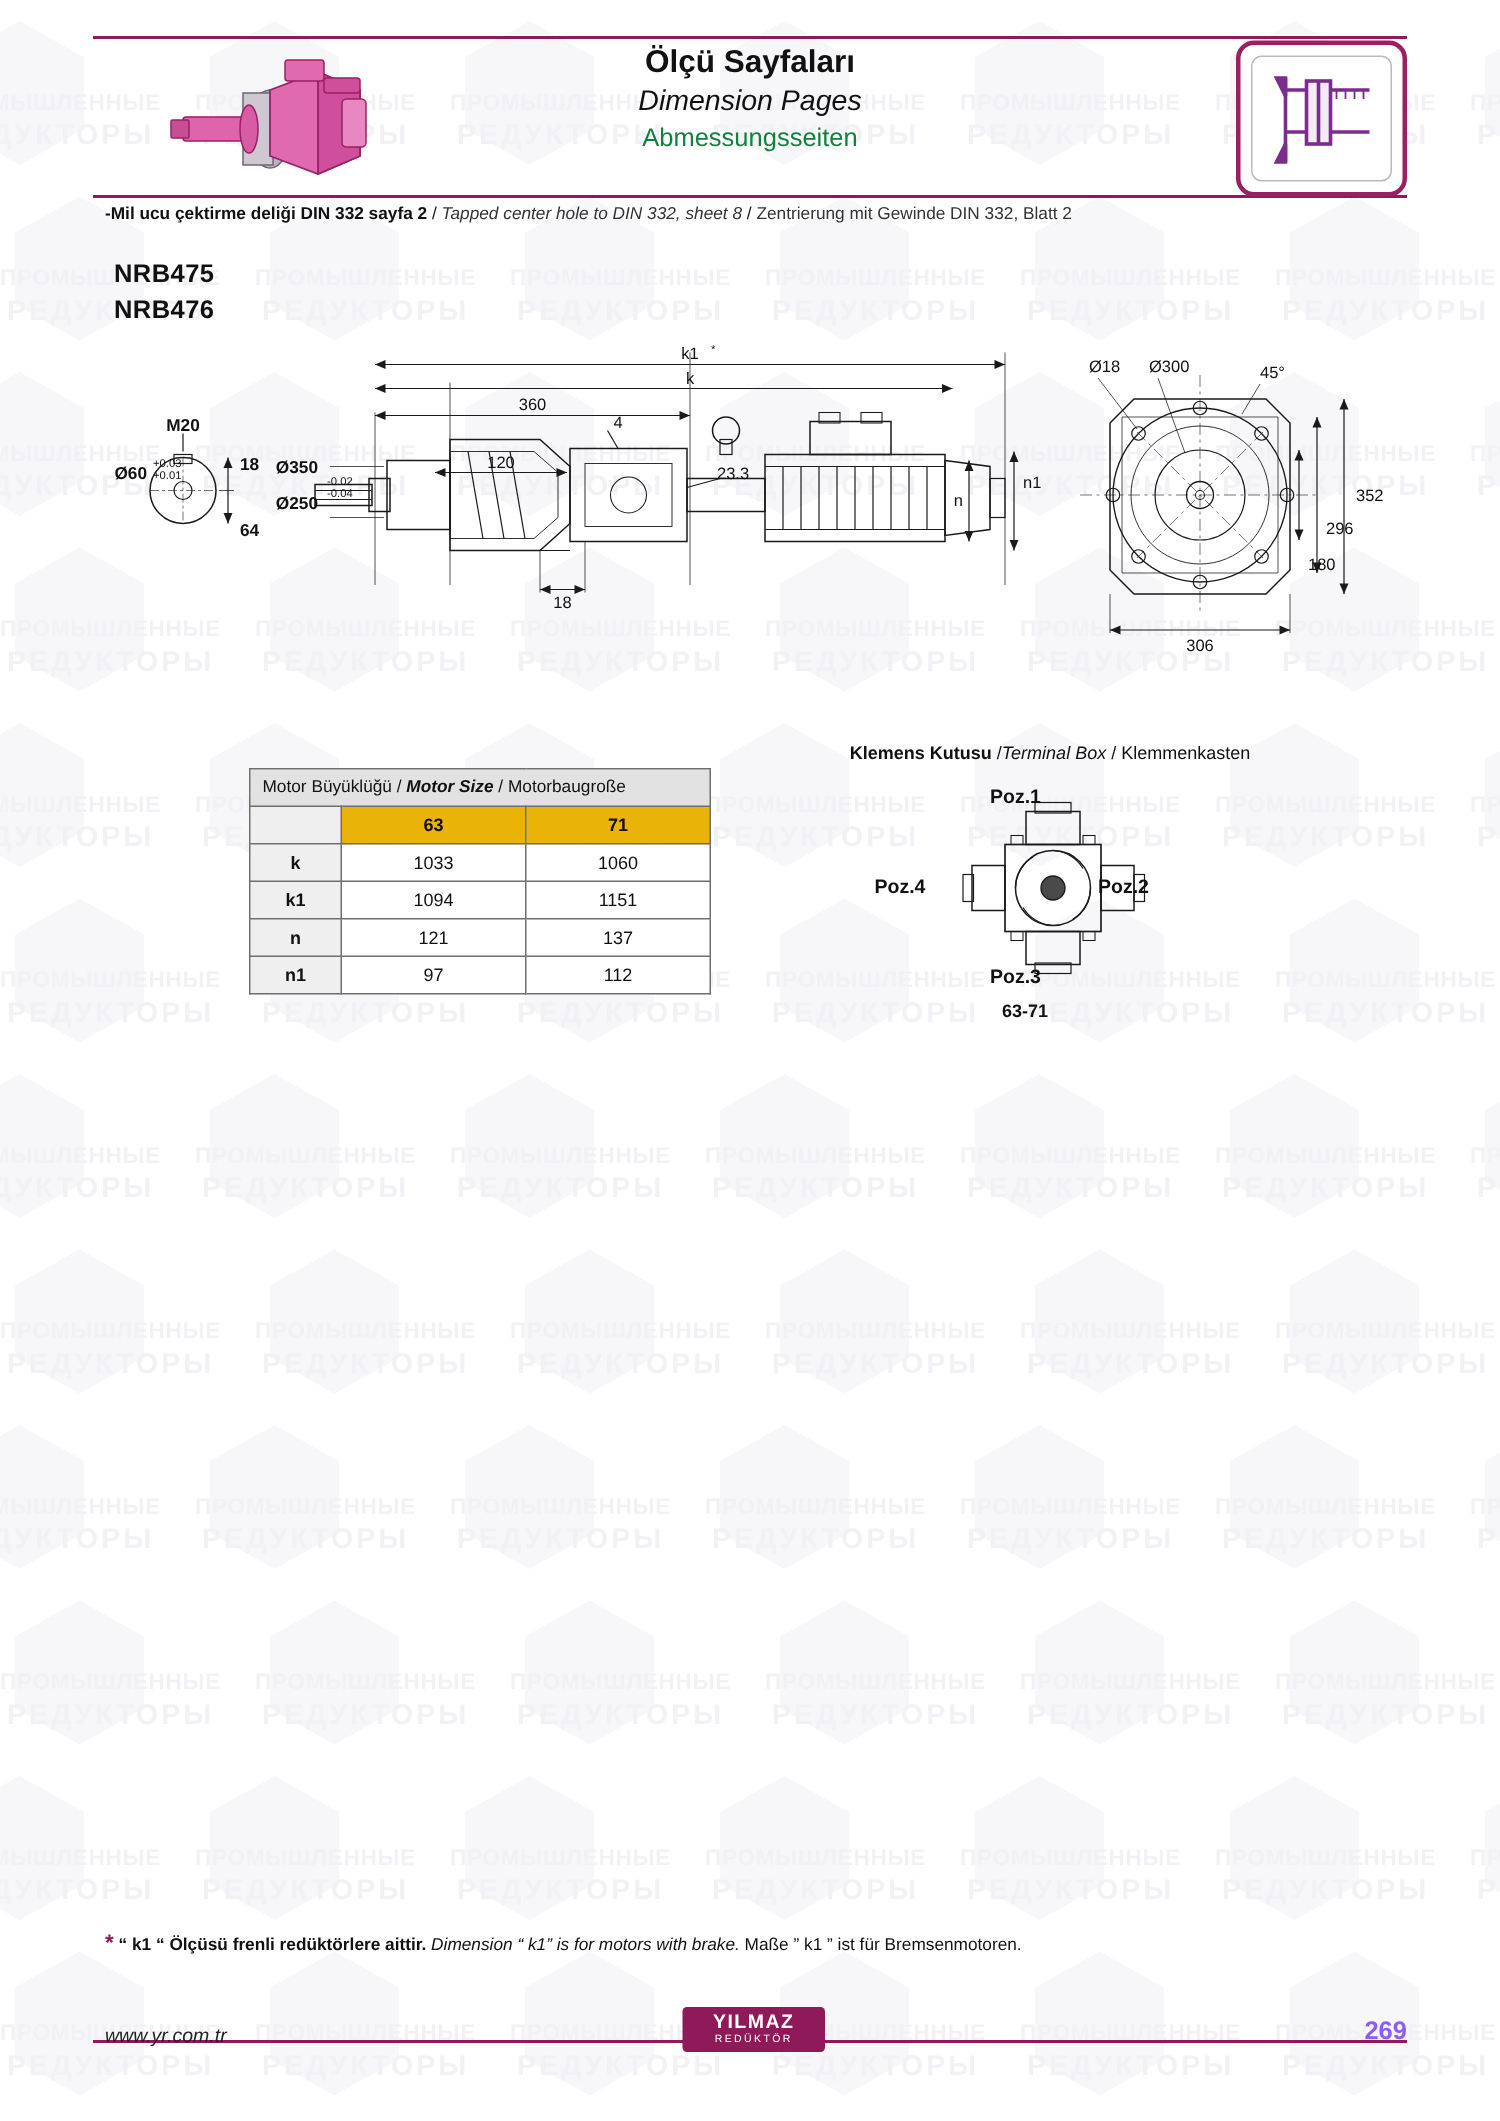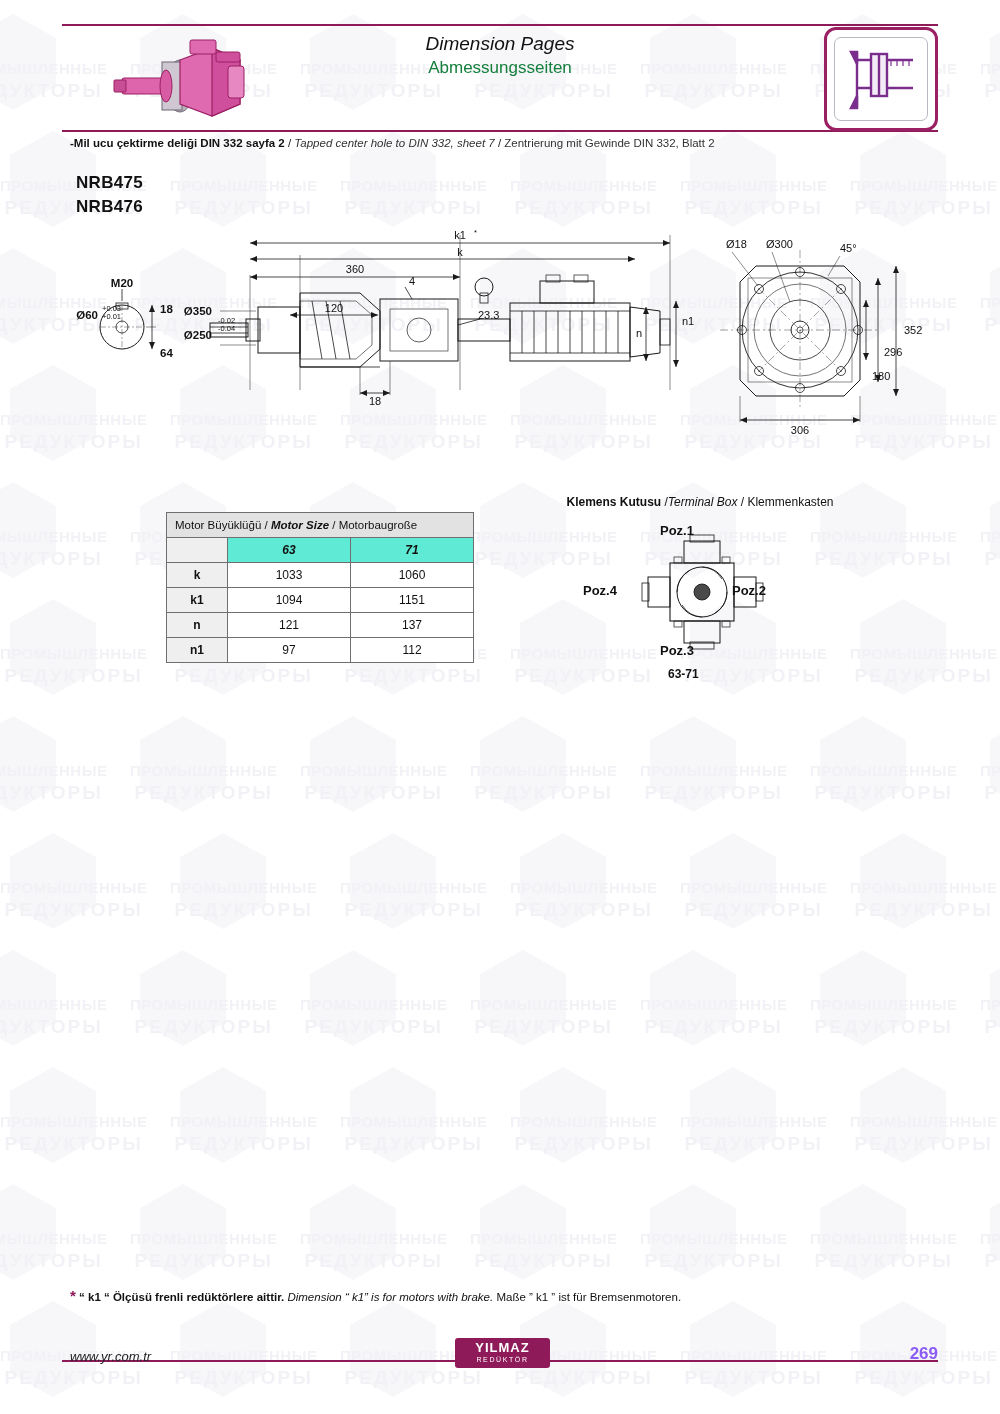--- a/index.html
+++ b/index.html
@@ -86,21 +86,21 @@
   }
   .dtable td,.dtable th{
     border:1px solid #6f6f6f;padding:5px 6px;text-align:center;background:#fff;margin-top:12px;
   }
   .dtable th.title{
     background:#e2e2e2;font-weight:bold;font-size:11.5px;text-align:left;padding:6px 8px;
   }
   .dtable th.title i{font-style:italic;font-weight:bold;}
   .dtable th.title span{font-weight:normal;}
   .dtable td.rowhdr{background:#efefef;font-weight:bold;width:48px;}
-  .dtable td.colhdr{background:#5eead4;font-weight:bold;font-style:italic;}
+  .dtable td.colhdr{background:#eab308;font-weight:bold;}
   .dtable td.val{width:110px;}
 
   
   #terminal{position:absolute;left:540px;top:495px;width:320px;height:190px;}
   #terminal .tb-title{font-size:12px;text-align:center;}
   #terminal .tb-title b{font-weight:bold;}
   #terminal .tb-title i{font-style:italic;}
   .poz{position:absolute;font-weight:bold;font-size:13px;color:#111;}
   .tb-size{position:absolute;font-weight:bold;font-size:12px;}
 
@@ -545,20 +545,21 @@
         <rect x="154" y="26" width="24" height="10" rx="2" fill="#cf4f9c" stroke="#9b2063" stroke-width="1"></rect>
         <rect x="60" y="52" width="44" height="16" rx="2" fill="#de64ac" stroke="#9b2063" stroke-width="1"></rect>
         <rect x="52" y="54" width="12" height="12" rx="1" fill="#c74e95" stroke="#9b2063" stroke-width="1"></rect>
         <ellipse cx="104" cy="60" rx="6" ry="16" fill="#d85ca4" stroke="#9b2063" stroke-width="1"></ellipse>
         <rect x="166" y="40" width="16" height="32" rx="3" fill="#e888c2" stroke="#9b2063" stroke-width="1"></rect>
       </g>
     </svg>
   </div>
 
   <div class="hdr-title">
+    <div class="t1">Ölçü Sayfaları</div>
     <div class="t2">Dimension Pages</div>
     <div class="t3">Abmessungsseiten</div>
   </div>
 
   <div class="hdr-icon">
     <div class="inner"></div>
     <svg width="108" height="98" viewBox="0 0 108 98">
       <g stroke="#7b2d8e" stroke-width="2.4" fill="none">
         <line x1="30" y1="22" x2="30" y2="78"></line>
         <line x1="30" y1="30" x2="86" y2="30"></line>
@@ -573,21 +574,21 @@
         <line x1="70" y1="30" x2="70" y2="36"></line>
         <line x1="76" y1="30" x2="76" y2="36"></line>
         <line x1="82" y1="30" x2="82" y2="36"></line>
       </g>
     </svg>
   </div>
 
   <div class="sub-note">
     <b>-Mil ucu çektirme deliği DIN 332 sayfa 2</b>
     <span>/</span>
-    <i>Tapped center hole to DIN 332, sheet 7</i>
+    <i>Tapped center hole to DIN 332, sheet 8</i>
     <span>/</span>
     <span class="de">Zentrierung mit Gewinde DIN 332, Blatt 2</span>
   </div>
 
   <div class="model" id="model1">NRB475</div>
   <div class="model" id="model2">NRB476</div>
 
   <div id="drawing">
     <svg width="890" height="230" viewBox="0 0 890 230">
       <g stroke="#1a1a1a" fill="none" stroke-width="0.8">

